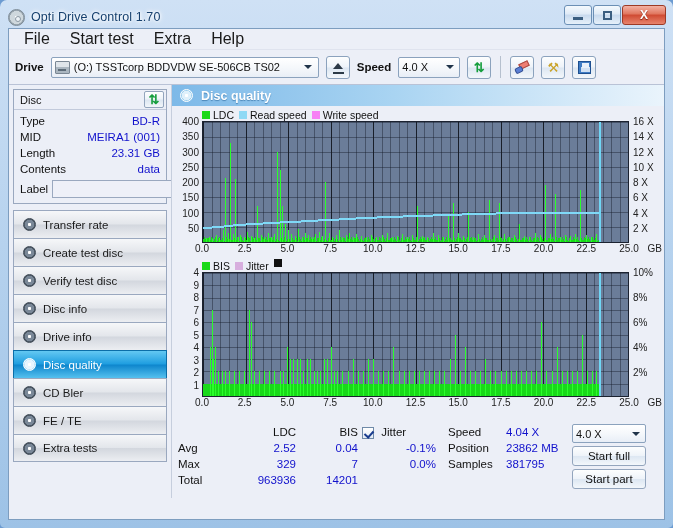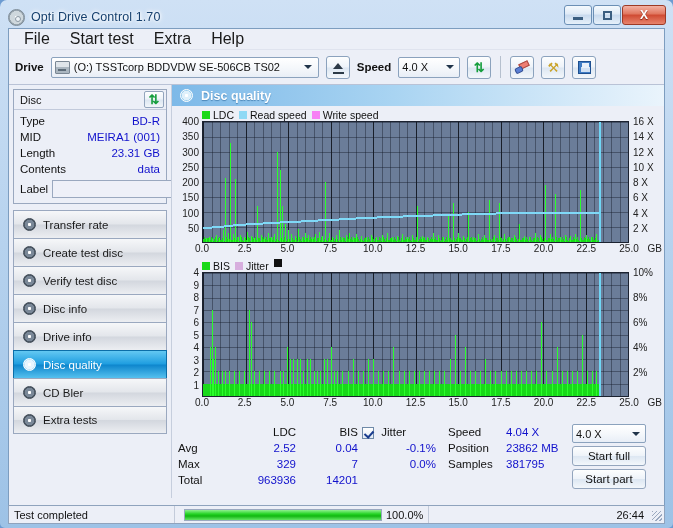--- a/index.html
+++ b/index.html
@@ -372,20 +372,24 @@
             <span class="disc-glyph"></span>
             <span>Drive info</span>
           </div>
           <div class="nav-btn active">
             <span class="disc-glyph"></span>
             <span>Disc quality</span>
           </div>
           <div class="nav-btn">
             <span class="disc-glyph"></span>
             <span>CD Bler</span>
+          </div>
+          <div class="nav-btn">
+            <span class="disc-glyph"></span>
+            <span>FE / TE</span>
           </div>
           <div class="nav-btn">
             <span class="disc-glyph"></span>
             <span>Extra tests</span>
           </div>
         </div>
 
       </div>
 
       <div class="content">
@@ -1355,27 +1359,14 @@
               <div class="btn" style="width:74px;height:20px;margin-top:3px;">Start full</div>
               <div class="btn" style="width:74px;height:20px;margin-top:3px;">Start part</div>
             </div>
           </div>
         </div>
 
       </div>
     </div>
   </div>
 
-  <div class="statusbar">
-    <div class="sb-cell" style="width:165px;">Test completed</div>
-    <div class="sb-sep"></div>
-    <div class="sb-cell">
-      <div class="progress-outer">
-        <div class="progress-inner" id="progress-inner" style="width: 100%;"></div>
-      </div>
-      <span>100.0%</span>
-    </div>
-    <div class="sb-sep"></div>
-    <div class="sb-cell" style="flex:1;justify-content:flex-end;padding-right:20px;">26:44</div>
-    <div class="grip"></div>
-  </div>
 
 </div>
 
 </body></html>

